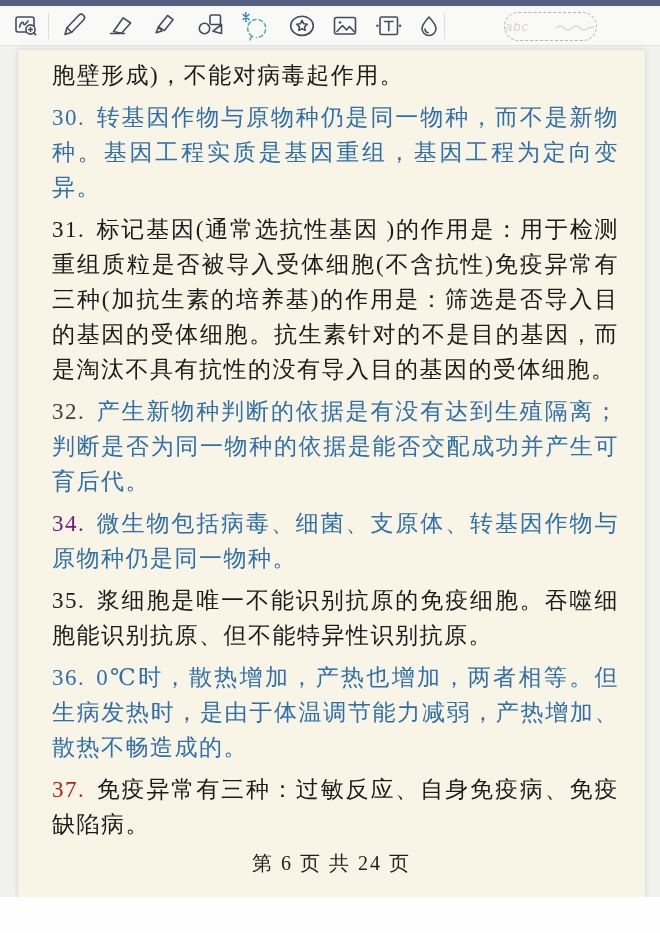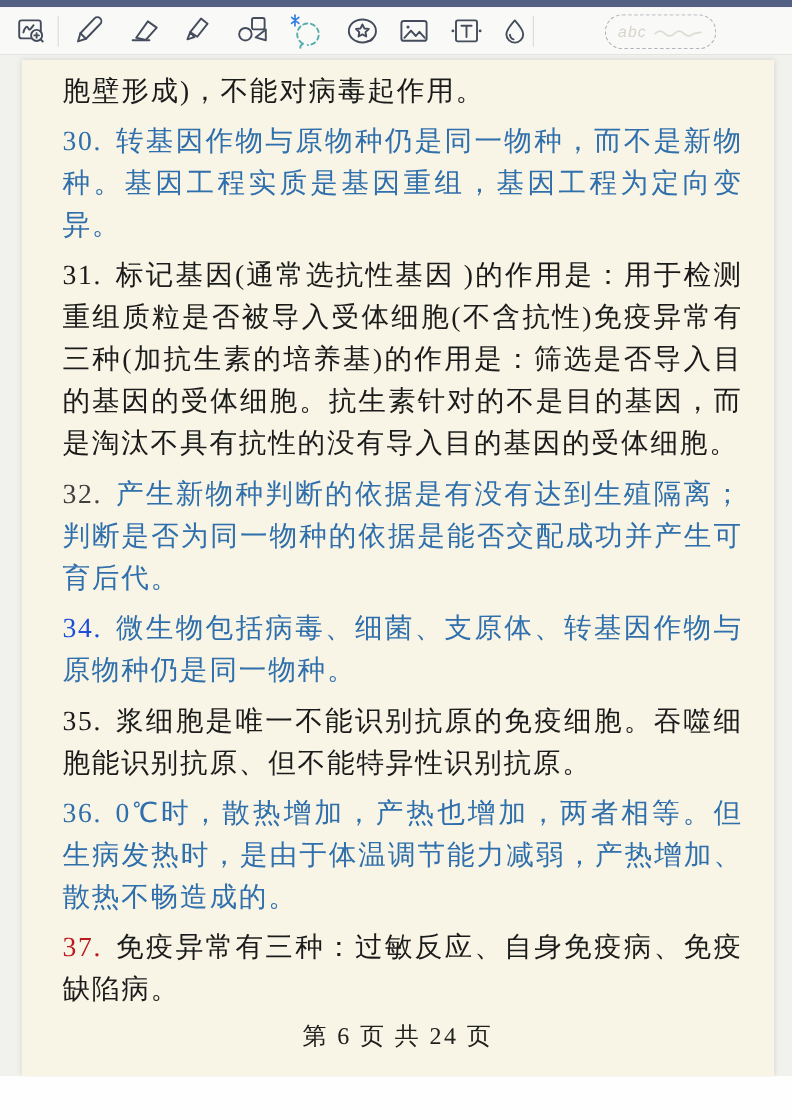--- a/index.html
+++ b/index.html
@@ -7,24 +7,24 @@
   body { font-family:"Liberation Serif","DejaVu Serif",serif; background:#ffffff; position:relative; overflow:hidden; }
 
   .titlebar { position:absolute; top:0; left:0; width:660px; height:6px; background:#536084; }
 
   .toolbar { position:absolute; top:6px; left:0; width:660px; height:40px; background:#f9f9f7; border-bottom:1px solid #e3e3e0; }
   .tool { position:absolute; top:4px; width:32px; height:32px; background:transparent; border:none; cursor:pointer; padding:0; }
   .tool svg { display:block; }
   .tb-divider { position:absolute; top:7px; width:1px; height:26px; background:#dddddb; }
 
   .scratch-pill { position:absolute; left:504px; top:6px; width:93px; height:29px; border:1.6px dashed #b2b5bd; border-radius:15px;
-                  display:flex; align-items:center; justify-content:center; gap:5px; background:transparent; cursor:default; }
+                  display:flex; align-items:center; justify-content:space-between; gap:5px; background:transparent; cursor:default; }
   .scratch-pill .abc { font-size:13px; font-style:italic; color:#d7d4cb; letter-spacing:1px; font-family:"Liberation Sans",sans-serif; }
 
-  .viewer { position:absolute; top:46px; left:0; width:660px; height:851px; background:#f1f1ee;font-family:Liberation Serif, serif; }
+  .viewer { position:absolute; top:46px; left:0; width:660px; height:851px; background:#f1f1ee; }
   .bottom-strip { position:absolute; top:897px; left:0; width:660px; height:36px; background:#fefefe; }
 
   .page { position:absolute; left:18px; top:4px; width:627px; height:847px; background:#f8f5e6;
           box-shadow:0 0 5px rgba(0,0,0,0.14); overflow:hidden; }
 
   .notes { padding:8px 26px 0 34px; }
   .note { font-size:23px; line-height:35px; letter-spacing:1.5px; text-align:justify; text-align-last:left; margin-bottom:7px; color:#1b1b1b; }
   .note-num { margin-right:11px; }
   .note-num:empty { margin-right:0; }
 
@@ -128,21 +128,21 @@
   </div>
 </div>
 
 <div class="viewer">
   <div class="page">
     <div class="notes">
       <p class="note"><span class="note-num" style="color: rgb(27, 27, 27);"></span><span style="color: rgb(27, 27, 27);">胞壁形成)，不能对病毒起作用。</span></p>
       <p class="note"><span class="note-num" style="color: rgb(47, 111, 172);">30.</span><span style="color: rgb(47, 111, 172);">转基因作物与原物种仍是同一物种，而不是新物种。基因工程实质是基因重组，基因工程为定向变异。</span></p>
       <p class="note"><span class="note-num" style="color: rgb(27, 27, 27);">31.</span><span style="color: rgb(27, 27, 27);">标记基因(通常选抗性基因 )的作用是：用于检测重组质粒是否被导入受体细胞(不含抗性)免疫异常有三种(加抗生素的培养基)的作用是：筛选是否导入目的基因的受体细胞。抗生素针对的不是目的基因，而是淘汰不具有抗性的没有导入目的基因的受体细胞。</span></p>
       <p class="note"><span class="note-num" style="color: #404040;">32.</span><span style="color: rgb(47, 111, 172);">产生新物种判断的依据是有没有达到生殖隔离；判断是否为同一物种的依据是能否交配成功并产生可育后代。</span></p>
-      <p class="note"><span class="note-num" style="color: #1d4ed8;">34.</span><span style="color: rgb(47, 111, 172);">微生物包括病毒、细菌、支原体、转基因作物与原物种仍是同一物种。</span></p>
+      <p class="note"><span class="note-num" style="color: #701a75;">34.</span><span style="color: rgb(47, 111, 172);">微生物包括病毒、细菌、支原体、转基因作物与原物种仍是同一物种。</span></p>
       <p class="note"><span class="note-num" style="color: rgb(27, 27, 27);">35.</span><span style="color: rgb(27, 27, 27);">浆细胞是唯一不能识别抗原的免疫细胞。吞噬细胞能识别抗原、但不能特异性识别抗原。</span></p>
       <p class="note"><span class="note-num" style="color: rgb(47, 111, 172);">36.</span><span style="color: rgb(47, 111, 172);">0℃时，散热增加，产热也增加，两者相等。但生病发热时，是由于体温调节能力减弱，产热增加、散热不畅造成的。</span></p>
       <p class="note"><span class="note-num" style="color: #b91c1c;">37.</span><span style="color: rgb(27, 27, 27);">免疫异常有三种：过敏反应、自身免疫病、免疫缺陷病。</span></p>
 
     </div>
     <div class="page-footer">第 6 页 共 24 页</div>
   </div>
 </div>
 
 <div class="bottom-strip"></div>

